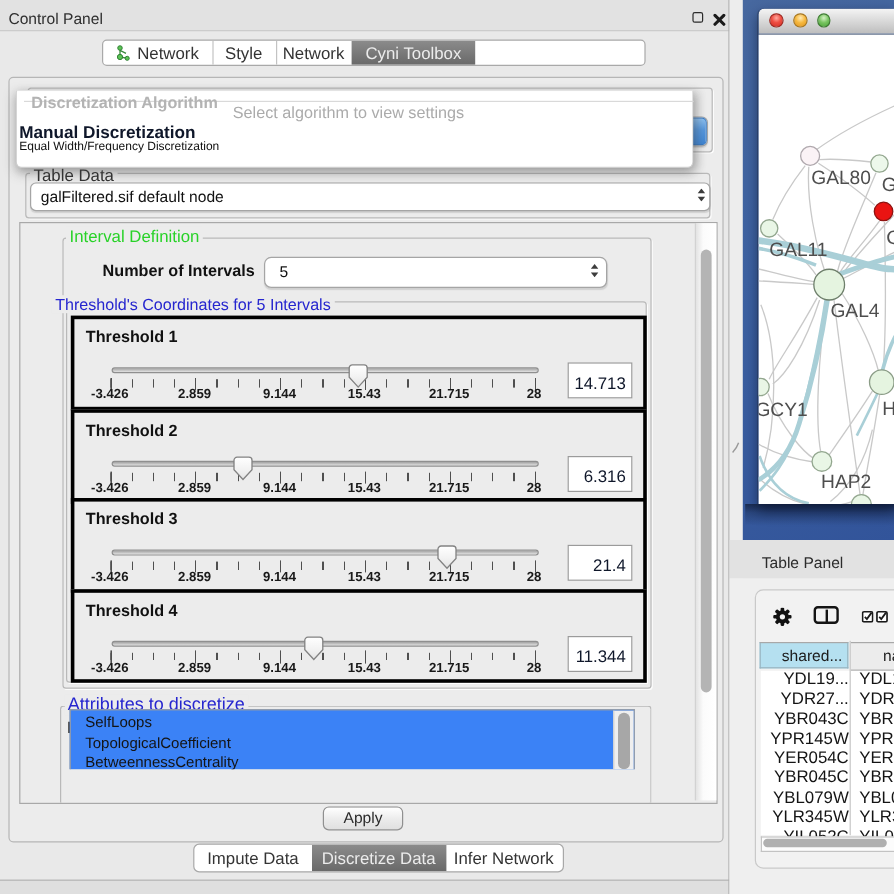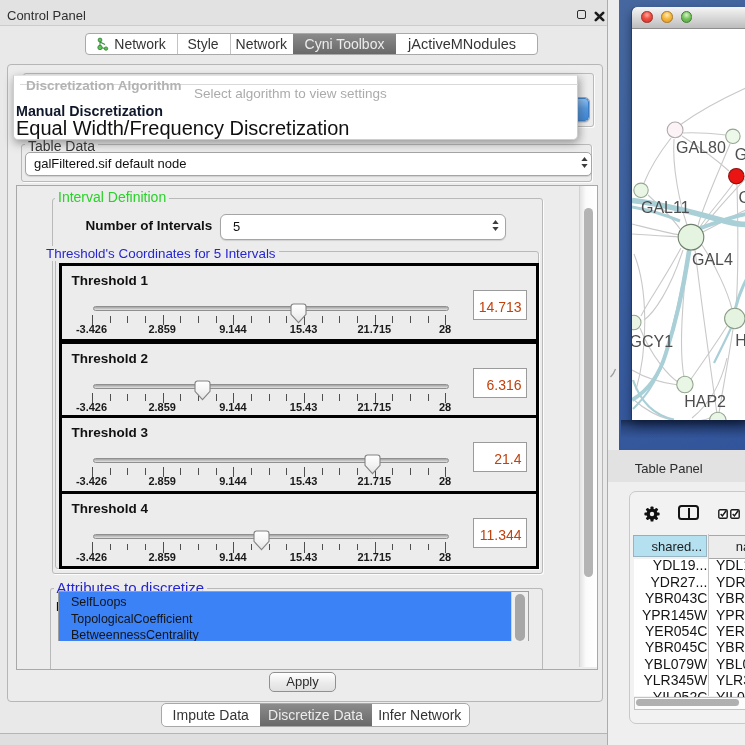--- a/index.html
+++ b/index.html
@@ -14,22 +14,22 @@
 .tpanel{position:absolute;left:58.5px;width:474px;height:72.5px;border:3px solid #000000;
  background:#ececec;box-shadow:1px 1px 0 rgba(255,255,255,0.8);}
 .tlabel{position:absolute;left:10px;top:7px;font-size:13.5px;font-weight:bold;color:#111;}
 .track{position:absolute;left:31.5px;top:40px;width:354px;height:3px;border:1px solid #8f8f8f;
  border-radius:3px;background:linear-gradient(#a2a2a2,#e3e3e3);}
 .tickmin{position:absolute;left:30px;top:50px;width:355px;height:6.5px;
  background:repeating-linear-gradient(to right,#4f4f4f 0 1px,transparent 1px 17.675px);}
 .tickmaj{position:absolute;left:30px;top:48.5px;width:355px;height:10.5px;
  background:repeating-linear-gradient(to right,#4f4f4f 0 1px,transparent 1px 70.7px);}
 .num{position:absolute;top:57px;transform:translateX(-50%);font-size:11px;font-weight:bold;color:#191919;}
-.vbox{position:absolute;left:411px;top:24px;width:48px;height:28px;background:#fff;
- border:1px solid #9b9b9b;font-size:14px;color:#c2410c;text-align:right;padding-right:4.5px;line-height:33px;}
+.vbox{position:absolute;left:411px;top:36px;width:48px;height:28px;background:#fff;
+ border:1px solid #9b9b9b;font-size:14px;color:#0f172a;text-align:right;padding-right:4.5px;line-height:33px;}
 .thumb{position:absolute;top:36.3px;}
 .seg{position:absolute;top:0;height:100%;display:flex;align-items:center;justify-content:center;
  font-size:14px;color:#343434;white-space:nowrap;}
 .segd{background:linear-gradient(#8b8b8b,#696969);color:#ececec;}
 .sep{position:absolute;top:0;width:1px;height:100%;background:#c3c3c3;}
 .row1{position:absolute;left:633.5px;width:73.8px;font-size:14px;color:#141414;text-align:right;}
 .row2{position:absolute;left:716px;font-size:14px;color:#141414;white-space:nowrap;}
 </style></head><body>
 
 <div class="a" style="left:0;top:0;width:608px;height:25px;background:#e2e2e2;border-bottom:1px solid #cccccc;"></div>
@@ -41,21 +41,20 @@
 <div class="a" style="left:84.5px;top:33px;width:451.5px;height:20px;background:#fff;border:1px solid #a9a9a9;border-radius:4px;overflow:hidden;">
 <div class="seg" style="left:0;width:91px;"><svg width="14" height="14" viewBox="0 0 14 14" style="margin-right:4px;">
         <path d="M4,3.5 L4,10.5 M4,10.5 L9.5,11.5 M4,5 L9,7.5" stroke="#3a8a3e" stroke-width="1.1" fill="none"></path>
         <circle cx="4" cy="3" r="1.9" fill="#5cc455" stroke="#2f7d33" stroke-width="0.8"></circle>
         <circle cx="4" cy="10.5" r="2.2" fill="#5cc455" stroke="#2f7d33" stroke-width="0.8"></circle>
         <circle cx="10" cy="11.6" r="1.7" fill="#5cc455" stroke="#2f7d33" stroke-width="0.8"></circle>
       </svg>Network</div>
 <div class="seg" style="left:91px;width:53px;">Style</div>
 <div class="seg" style="left:144px;width:63.5px;">Network</div>
 <div class="seg segd" style="left:207.5px;width:103px;">Cyni Toolbox</div>
-<div class="seg" style="left:310.5px;width:141px;padding-right:9px;box-sizing:border-box;font-size:14.5px;">jActiveMNodules</div>
 <div class="sep" style="left:91px;"></div>
     <div class="sep" style="left:144px;"></div>
 </div>
 <div class="a" style="left:6.5px;top:64px;width:594px;height:636px;border:1px solid #b6b6b6;border-radius:4px;background:#ececec;"></div>
 <div class="gb" style="left:23px;top:72.5px;width:568.5px;height:52px;"></div>
 <div class="combo" style="left:30px;top:96.5px;width:558px;height:23px;"></div>
 <div class="a" style="left:572px;top:98px;width:14.5px;height:21px;border-radius:4px;background:linear-gradient(#8cc0f0,#5697dd 45%,#4187d4);border:1px solid #3b7cc4;"></div>
 <div class="gb" style="left:21px;top:144px;width:569px;height:36px;"></div>
 <div class="gl" style="left:25px;top:138px;font-size:14px;color:#333;">Table Data</div>
 <div class="combo" style="left:25px;top:151.5px;width:565px;height:22px;">
@@ -312,13 +311,13 @@
 <div class="row2" style="top:672.2px;height:16.45px;line-height:16.45px;">YLR345W</div>
 <div class="row1" style="top:688.7px;height:16.45px;line-height:16.45px;">YIL052C</div>
 <div class="row2" style="top:688.7px;height:16.45px;line-height:16.45px;">YIL052C</div>
 <div class="a" style="left:633.5px;top:696.5px;width:111.5px;height:11px;background:#fcfcfc;border:1px solid #c3c3c3;border-right:none;"></div>
 <div class="a" style="left:635.5px;top:698.7px;width:103px;height:7px;border-radius:4px;background:#b0b0b0;"></div>
 <div class="a" style="left:13px;top:74.5px;width:563px;height:63px;background:#fff;border:1px solid #cdcdcd;border-top:1px solid #e3e3e3;border-radius:0 0 5px 5px;z-index:50;box-shadow:0 4px 10px rgba(60,60,60,0.35),3px 2px 7px rgba(60,60,60,0.18);">
 <div style="position:absolute;left:6px;top:8.5px;width:558px;height:1px;background:#d9d9d9;"></div>
 <div style="position:absolute;left:180px;top:10.5px;font-size:13.5px;color:#ababab;">Select algorithm to view settings</div>
 <div style="position:absolute;left:12px;top:2.5px;font-size:13.5px;font-weight:bold;color:#b3b3b3;">Discretization Algorithm</div>
 <div style="position:absolute;left:2px;top:27px;font-size:14.3px;font-weight:bold;color:#0f172a;text-align:right;">Manual Discretization</div>
-<div style="position:absolute;left:2px;top:41px;font-size:20px;color:#0f0f0f;">Equal Width/Frequency Discretization</div>
+<div style="position:absolute;left:2px;top:41px;font-size:10px;color:#0f0f0f;">Equal Width/Frequency Discretization</div>
 </div>
 </body></html>

